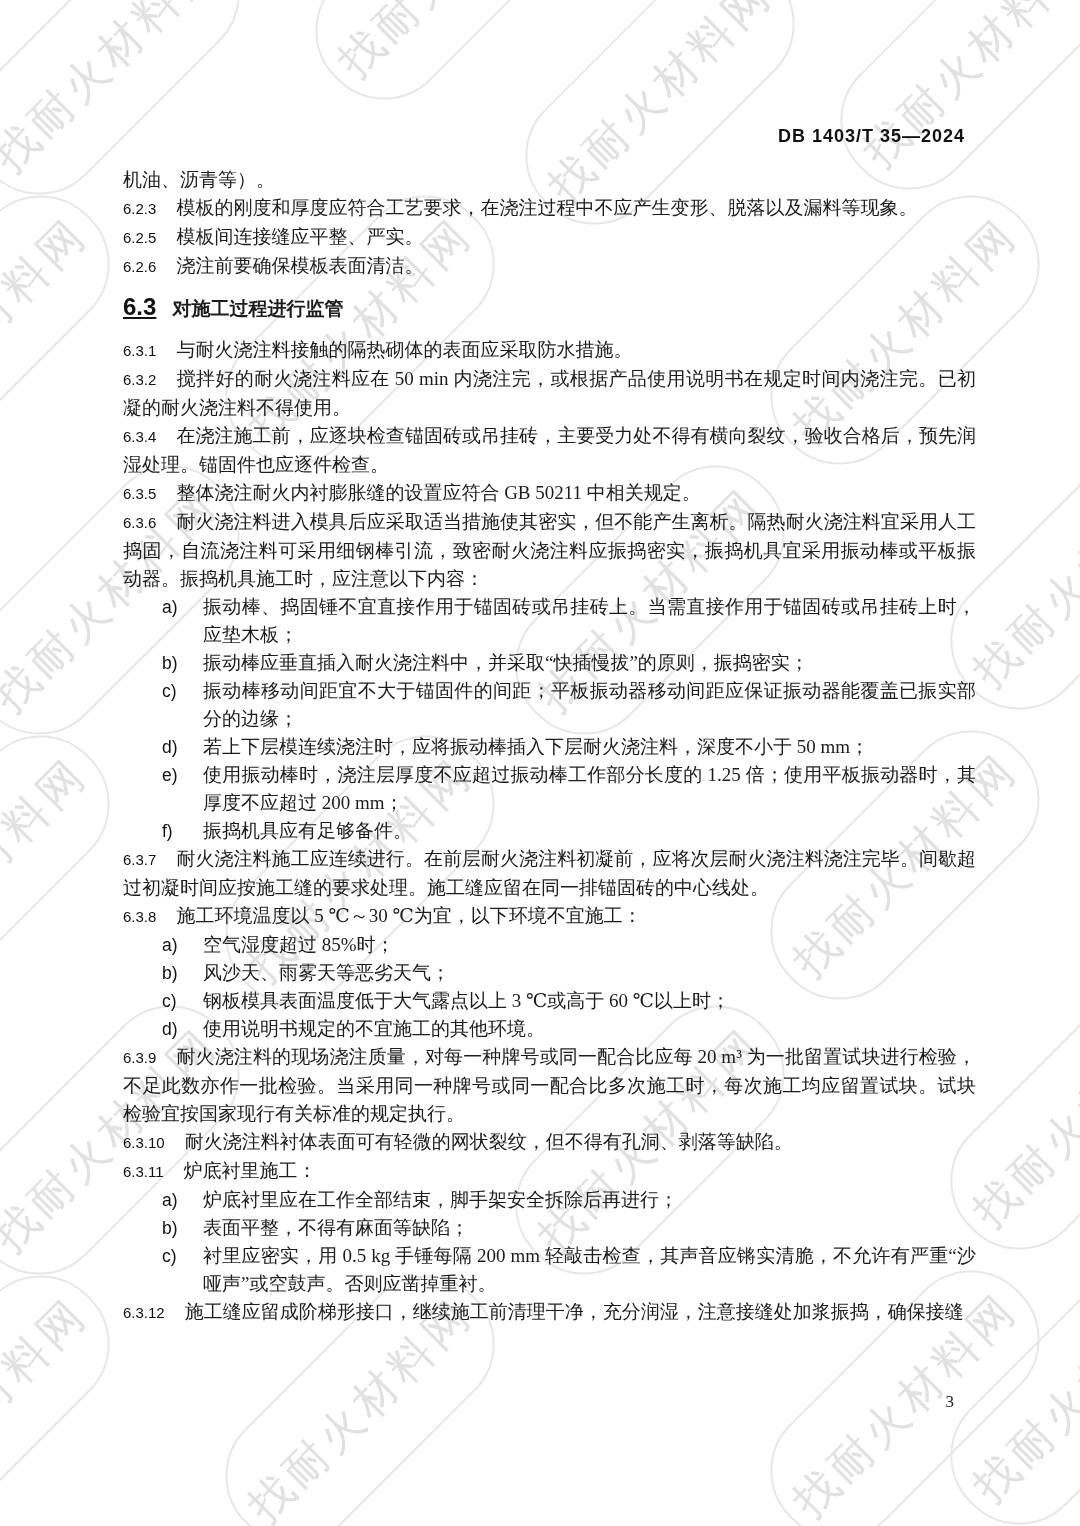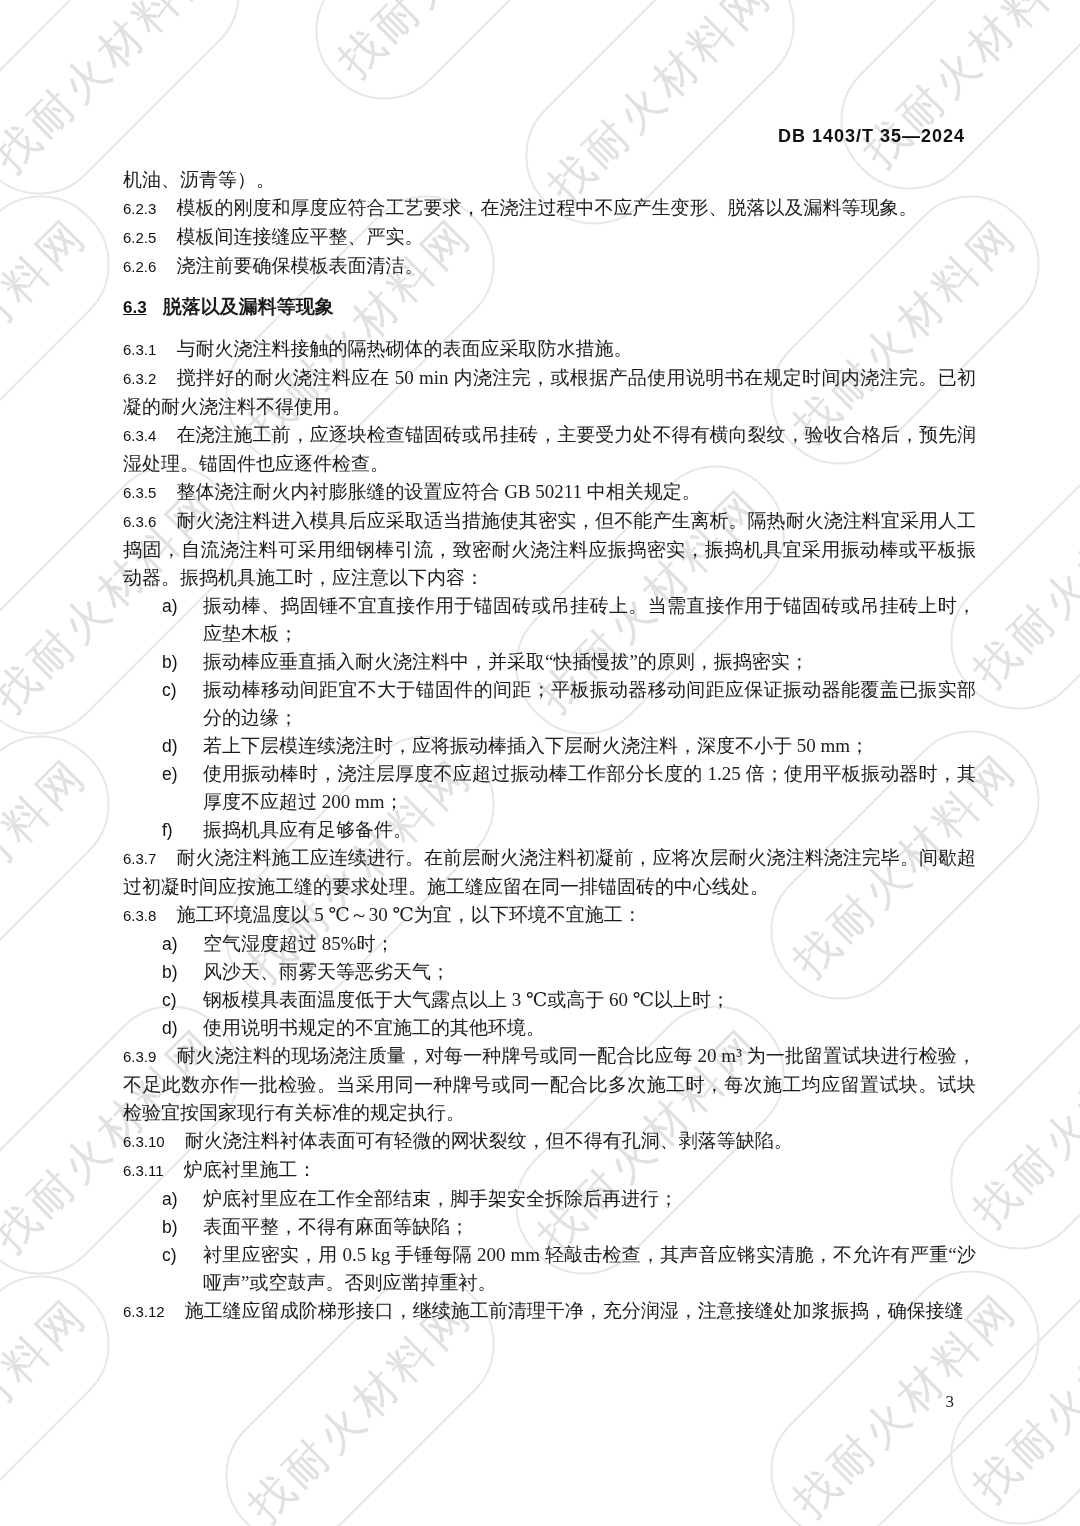--- a/index.html
+++ b/index.html
@@ -47,21 +47,21 @@
   }
   .block{margin:0;}
   .heading{font-weight:700;margin:12px 0 13px 0;}
   .num{
     display:inline-block;
     font-family:"Liberation Sans","DejaVu Sans",sans-serif;
     font-size:15px;
     margin-right:20px;
     color:#111;
   }
-  .heading .num{font-weight:700;font-size:17px;margin-right:16px;text-decoration:underline;}
+  .heading .num{font-weight:700;font-size:24px;margin-right:16px;text-decoration:underline;}
   .item{position:relative;padding-left:80px;}
   .item .label{
     position:absolute;left:39px;top:0;
     font-family:"Liberation Sans","DejaVu Sans",sans-serif;
     font-size:17.5px;color:#111;
   }
 </style>
 </head>
 <body>
 
@@ -131,21 +131,21 @@
 
   <div class="hdr">
     <span>DB 1403/T 35—2024</span>
   </div>
 
   <div class="doc-body" id="doc-body">
       <p class="block plain"><span class="txt">机油、沥青等）。</span></p>
       <p class="block clause"><span class="num">6.2.3</span><span class="txt">模板的刚度和厚度应符合工艺要求，在浇注过程中不应产生变形、脱落以及漏料等现象。</span></p>
       <p class="block clause"><span class="num">6.2.5</span><span class="txt">模板间连接缝应平整、严实。</span></p>
       <p class="block clause"><span class="num">6.2.6</span><span class="txt">浇注前要确保模板表面清洁。</span></p>
-      <p class="block heading"><span class="num">6.3</span><span class="txt">脱落以及漏料等现象</span></p>
+      <p class="block heading"><span class="num">6.3</span><span class="txt">对施工过程进行监管</span></p>
       <p class="block clause"><span class="num">6.3.1</span><span class="txt">与耐火浇注料接触的隔热砌体的表面应采取防水措施。</span></p>
       <p class="block clause"><span class="num">6.3.2</span><span class="txt">搅拌好的耐火浇注料应在 50 min 内浇注完，或根据产品使用说明书在规定时间内浇注完。已初凝的耐火浇注料不得使用。</span></p>
       <p class="block clause"><span class="num">6.3.4</span><span class="txt">在浇注施工前，应逐块检查锚固砖或吊挂砖，主要受力处不得有横向裂纹，验收合格后，预先润湿处理。锚固件也应逐件检查。</span></p>
       <p class="block clause"><span class="num">6.3.5</span><span class="txt">整体浇注耐火内衬膨胀缝的设置应符合 GB 50211 中相关规定。</span></p>
       <p class="block clause"><span class="num">6.3.6</span><span class="txt">耐火浇注料进入模具后应采取适当措施使其密实，但不能产生离析。隔热耐火浇注料宜采用人工捣固，自流浇注料可采用细钢棒引流，致密耐火浇注料应振捣密实，振捣机具宜采用振动棒或平板振动器。振捣机具施工时，应注意以下内容：</span></p>
       <p class="block item"><span class="label">a)</span><span class="txt">振动棒、捣固锤不宜直接作用于锚固砖或吊挂砖上。当需直接作用于锚固砖或吊挂砖上时，应垫木板；</span></p>
       <p class="block item"><span class="label">b)</span><span class="txt">振动棒应垂直插入耐火浇注料中，并采取“快插慢拔”的原则，振捣密实；</span></p>
       <p class="block item"><span class="label">c)</span><span class="txt">振动棒移动间距宜不大于锚固件的间距；平板振动器移动间距应保证振动器能覆盖已振实部分的边缘；</span></p>
       <p class="block item"><span class="label">d)</span><span class="txt">若上下层模连续浇注时，应将振动棒插入下层耐火浇注料，深度不小于 50 mm；</span></p>
       <p class="block item"><span class="label">e)</span><span class="txt">使用振动棒时，浇注层厚度不应超过振动棒工作部分长度的 1.25 倍；使用平板振动器时，其厚度不应超过 200 mm；</span></p>

